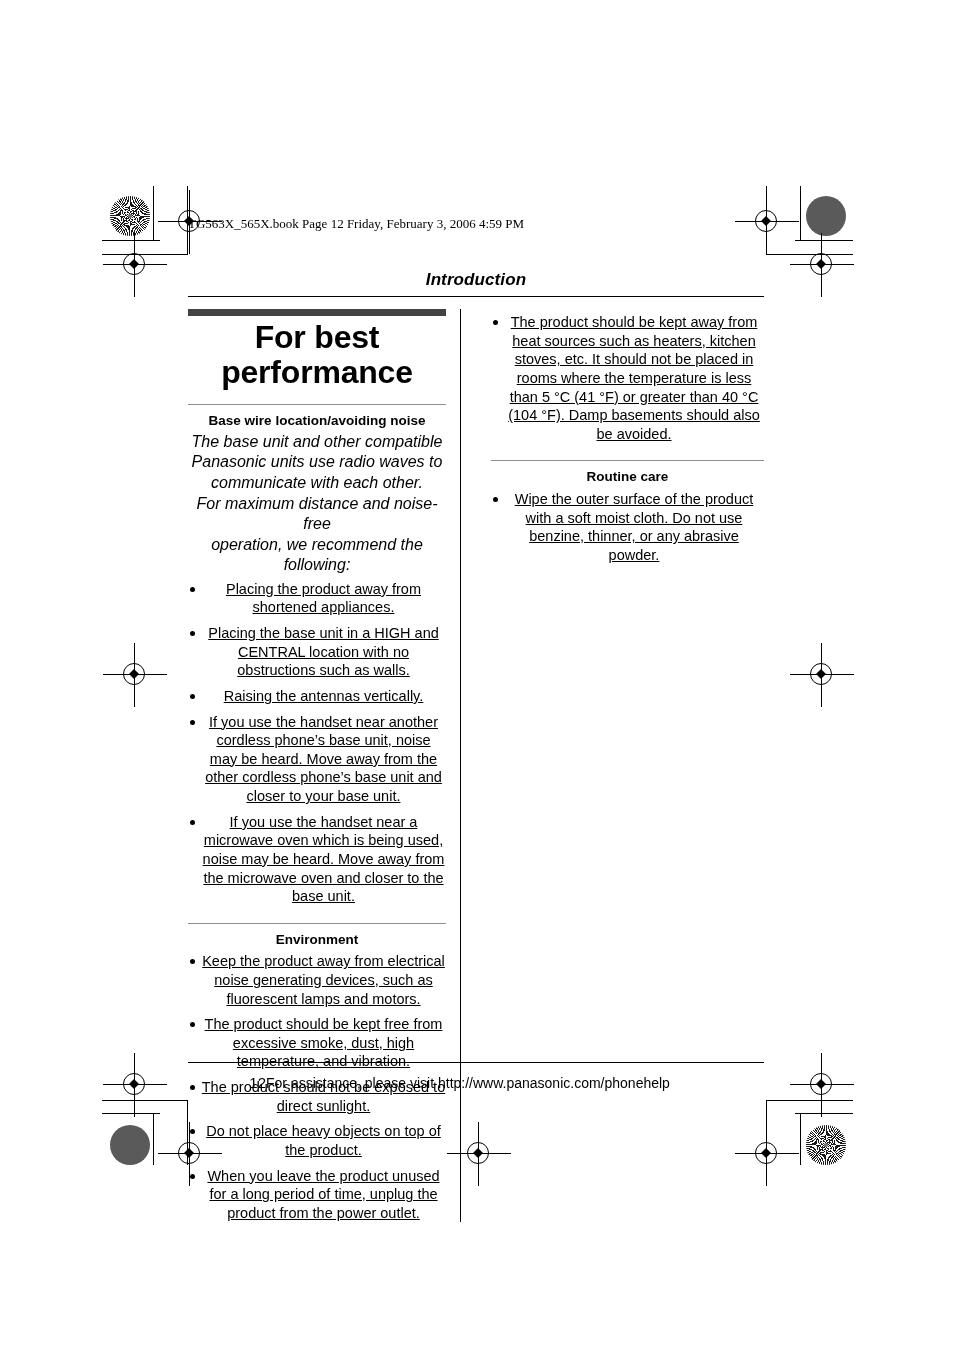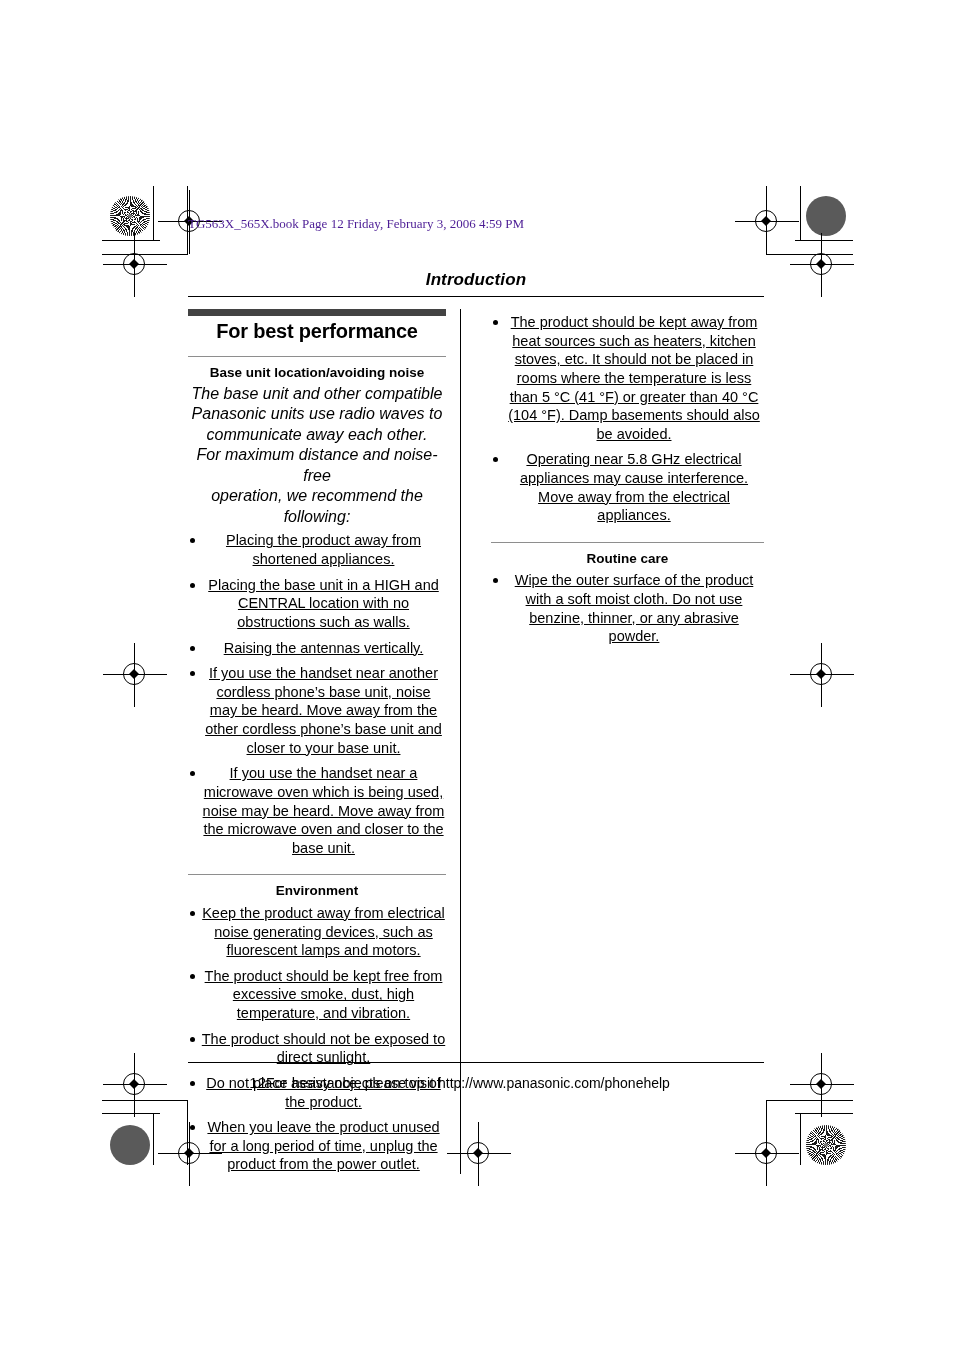--- a/index.html
+++ b/index.html
@@ -58,21 +58,21 @@
   }
   
   .trim { position: absolute; background: #000; }
 
   
   .bookline {
     position: absolute;
     left: 188px; top: 216px;
     font-family: "Liberation Serif", serif;
     font-size: 13px;
-    color: #4c1d95;
+    color: #000000;
     white-space: nowrap;
     text-align: right;
   }
 
   .page {
     position: absolute;
     left: 188px;
     top: 270px;
     width: 576px;
     text-align: center;
@@ -108,21 +108,21 @@
   }
   .col-right { padding-left: 30px; width: 303px; }
 
   .titlebar {
     height: 7px;
     background: #434343;
     width: 100%;
     margin-bottom: 2px;
   }
   .title {
-    font-size: 20px;
+    font-size: 32px;
     font-weight: bold;
     letter-spacing: -0.2px;
     margin: 4px 0 14px 0;
     line-height: 1.1;
   }
 
   .rule-sub {
     height: 1px;
     background: #8e8e8e;
     width: 100%;
@@ -300,25 +300,25 @@
   <div class="rule-head"></div>
 
   <div class="cols">
 
     <div class="col col-left">
 
       <div class="titlebar"></div>
       <h1 class="title">For best performance</h1>
 
       <div class="rule-sub"></div>
-      <div class="subhead">Base unit location/avoiding noise</div>
+      <div class="subhead">Base wire location/avoiding noise</div>
 
       <p class="para">The base unit and other compatible</p>
       <p class="para">Panasonic units use radio waves to</p>
-      <p class="para">communicate away each other.</p>
+      <p class="para">communicate with each other.</p>
       <p class="para">For maximum distance and noise-free</p>
       <p class="para">operation, we recommend the following:</p>
 
       <ul class="bullets">
         <li>Placing the product away from shortened appliances.</li>
         <li>Placing the base unit in a HIGH and CENTRAL location with no obstructions such as walls.</li>
         <li>Raising the antennas vertically.</li>
         <li>If you use the handset near another cordless phone’s base unit, noise may be heard. Move away from the other cordless phone’s base unit and closer to your base unit.</li>
         <li>If you use the handset near a microwave oven which is being used, noise may be heard. Move away from the microwave oven and closer to the base unit.</li>
       </ul>
@@ -336,21 +336,20 @@
         <li>When you leave the product unused for a long period of time, unplug the product from the power outlet.</li>
       </ul>
     </div>
 
     <div class="col-divider"></div>
 
     <div class="col col-right">
 
       <ul class="bullets">
         <li>The product should be kept away from heat sources such as heaters, kitchen stoves, etc. It should not be placed in rooms where the temperature is less than 5 °C (41 °F) or greater than 40 °C (104 °F). Damp basements should also be avoided.</li>
-        <li>Operating near 5.8 GHz electrical appliances may cause interference. Move away from the electrical appliances.</li>
       </ul>
 
       <div class="block-gap"></div>
 
       <div class="rule-sub"></div>
       <div class="subhead">Routine care</div>
 
       <ul class="bullets">
         <li>Wipe the outer surface of the product with a soft moist cloth. Do not use benzine, thinner, or any abrasive powder.</li>
       </ul>

